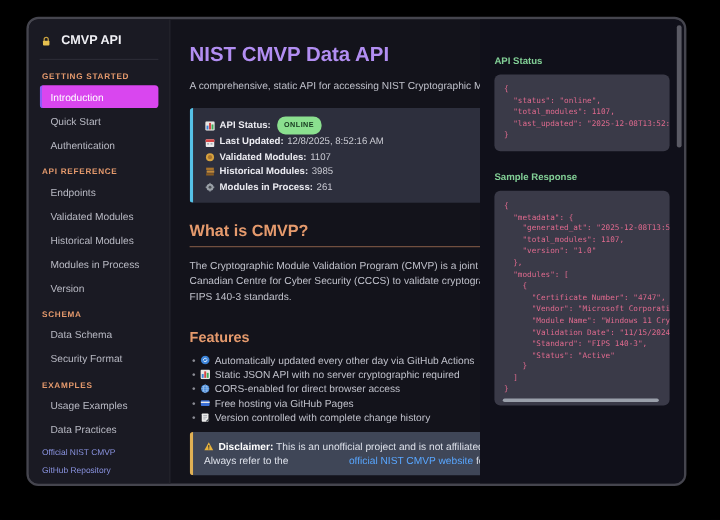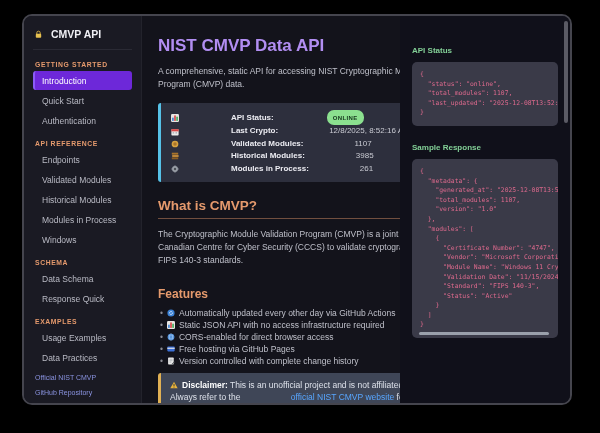--- a/index.html
+++ b/index.html
@@ -11,32 +11,32 @@
 
   
   .sidebar { width:118px; flex-shrink:0; background:#1a1a23; border-right:1px solid #23232c;
              padding:10px 9px 6px; display:flex; flex-direction:column; }
   .sb-title { display:flex; align-items:center; gap:4px; font-size:10.5px; font-weight:bold; color:#f0f0f5; padding:2px 1px 0; }
   .sb-title .icon { width:9px; height:9px; }
   .sb-divider { border-top:1px solid #2a2a34; margin:9px 0 1px; }
   .sb-sec { font-size:6.8px; font-weight:bold; letter-spacing:.6px; color:#e59a6d; margin:10px 2px 3px; }
   .sb-item { font-size:8.5px; color:#b9bac4; padding:4.5px 7px; margin:1px 0; border-radius:3px;
              border-left:2px solid transparent; cursor:pointer; white-space:nowrap; overflow:hidden; }
-  .sb-item.active { background:#6d28d9; color:#fff; border-left:2px solid #8b5cf6; }
+  .sb-item.active { background:#d946ef; color:#fff; border-left:2px solid #8b5cf6; }
   .sb-footer { margin-top:auto; padding:6px 2px 2px; }
   .sb-link { display:block; font-size:7px; color:#8a93e0; text-decoration:none; margin:0 0 8px; cursor:pointer; }
 
   
   .main { flex:1; min-width:0; overflow:hidden; padding:12px 0 0 16px; position:relative; }
   .wide { width:412px; }
   h1.page-title { font-size:17px; font-weight:bold; color:#b28ef2; margin:8px 0 9px; white-space:nowrap; }
   .line { white-space:nowrap; font-size:8.5px; line-height:13px; color:#bfc0ca; }
   .status-box { margin-top:12px; background:#2d2f3d; border-left:3px solid #56c2e8; border-radius:3px;
                 padding:7px 10px; width:412px; }
-  .status-row { display:flex; align-items:center; font-size:8px; line-height:12.4px; color:#c9cad2; white-space:nowrap;gap:48px; }
+  .status-row { display:flex; align-items:center; font-size:8px; line-height:12.4px; color:#c9cad2; white-space:nowrap; }
   .status-row b { color:#ececf2; margin-right:3px; }
   .icon { display:inline-block; width:8px; height:8px; margin-right:4px; flex-shrink:0; vertical-align:-1px; }
   .icon svg { display:block; width:100%; height:100%; }
   .badge { display:inline-block; background:#8be08f; color:#15351d; font-size:6px; font-weight:bold;
            letter-spacing:.4px; border-radius:7px; padding:1.5px 6px; margin-left:2px; }
   h2.h-orange { font-size:13.5px; font-weight:bold; color:#e59a6d; margin-top:16px; padding-bottom:5px;
                 border-bottom:1px solid rgba(229,154,109,.45); white-space:nowrap; }
   .para { margin-top:9px; }
   h3.h-orange { font-size:12px; font-weight:bold; color:#e59a6d; margin-top:20px; white-space:nowrap; }
   ul.features { list-style:none; margin-top:6px; }
@@ -82,39 +82,38 @@
       <nav id="sb-sections">
           <div class="sb-sec">GETTING STARTED</div>
           <div class="sb-item active">Introduction</div>
           <div class="sb-item">Quick Start</div>
           <div class="sb-item">Authentication</div>
           <div class="sb-sec">API REFERENCE</div>
           <div class="sb-item">Endpoints</div>
           <div class="sb-item">Validated Modules</div>
           <div class="sb-item">Historical Modules</div>
           <div class="sb-item">Modules in Process</div>
-          <div class="sb-item">Windows</div>
+          <div class="sb-item">Version</div>
           <div class="sb-sec">SCHEMA</div>
           <div class="sb-item">Data Schema</div>
-          <div class="sb-item">Response Quick</div>
+          <div class="sb-item">Security Format</div>
           <div class="sb-sec">EXAMPLES</div>
           <div class="sb-item">Usage Examples</div>
           <div class="sb-item">Data Practices</div>
         </nav>
       <div class="sb-footer" id="sb-footer">
           <a class="sb-link">Official NIST CMVP</a>
           <a class="sb-link">GitHub Repository</a>
         </div>
     </aside>
 
     <main class="main">
       <h1 class="page-title">NIST CMVP Data API</h1>
       <div id="intro-lines">
           <div class="line wide">A comprehensive, static API for accessing NIST Cryptographic Module Validation</div>
-          <div class="line wide">Program (CMVP) data.</div>
         </div>
 
       <div class="status-box">
         <div id="status-rows">
             <div class="status-row">
               <span class="icon">
                 <svg viewBox="0 0 10 10">
                   <rect width="10" height="10" rx="1.5" fill="#e8e6e3"></rect>
                   <rect x="1.4" y="4.6" width="2" height="4" fill="#3b82d6"></rect>
                   <rect x="4" y="1.8" width="2" height="6.8" fill="#d64545"></rect>
@@ -126,21 +125,21 @@
             </div>
             <div class="status-row">
               <span class="icon">
                 <svg viewBox="0 0 10 10">
                   <rect x="0.5" y="1.4" width="9" height="8" rx="1" fill="#ececec"></rect>
                   <rect x="0.5" y="1.4" width="9" height="2.8" fill="#d64545"></rect>
                   <rect x="2" y="5.4" width="2" height="1.4" fill="#9aa0a8"></rect>
                   <rect x="5.6" y="5.4" width="2" height="1.4" fill="#9aa0a8"></rect>
                 </svg>
               </span>
-              <b>Last Crypto:</b>
+              <b>Last Updated:</b>
               <span>12/8/2025, 8:52:16 AM</span>
             </div>
             <div class="status-row">
               <span class="icon">
                 <svg viewBox="0 0 10 10">
                   <circle cx="5" cy="5" r="4.2" fill="#d6a23f"></circle>
                   <circle cx="5" cy="5" r="2.2" fill="#a9742b"></circle>
                 </svg>
               </span>
               <b>Validated Modules:</b>
@@ -185,21 +184,21 @@
       <ul id="features" class="features">
           <li><span class="dot">•</span><span class="icon"><svg viewBox="0 0 10 10">
                 <circle cx="5" cy="5" r="4.5" fill="#3b82d6"></circle>
                 <path d="M3 5.4a2.1 2.1 0 0 1 3.5-1.6M7 4.6a2.1 2.1 0 0 1-3.5 1.6" stroke="#fff" stroke-width="0.9" fill="none"></path>
               </svg></span><span>Automatically updated every other day via GitHub Actions</span></li>
           <li><span class="dot">•</span><span class="icon"><svg viewBox="0 0 10 10">
                 <rect width="10" height="10" rx="1.5" fill="#e8e6e3"></rect>
                 <rect x="1.4" y="4.6" width="2" height="4" fill="#3b82d6"></rect>
                 <rect x="4" y="1.8" width="2" height="6.8" fill="#d64545"></rect>
                 <rect x="6.6" y="3.4" width="2" height="5.2" fill="#3fae5a"></rect>
-              </svg></span><span>Static JSON API with no access infrastructure required</span></li>
+              </svg></span><span>Static JSON API with no server cryptographic required</span></li>
           <li><span class="dot">•</span><span class="icon"><svg viewBox="0 0 10 10">
                 <circle cx="5" cy="5" r="4.2" fill="#3b82d6"></circle>
                 <ellipse cx="5" cy="5" rx="2" ry="4.2" fill="none" stroke="#bcd7f5" stroke-width="0.6"></ellipse>
                 <path d="M0.8 5h8.4M1.6 2.9h6.8M1.6 7.1h6.8" stroke="#bcd7f5" stroke-width="0.6" fill="none"></path>
               </svg></span><span>CORS-enabled for direct browser access</span></li>
           <li><span class="dot">•</span><span class="icon"><svg viewBox="0 0 10 10">
                 <rect x="0.4" y="2" width="9.2" height="6" rx="1" fill="#3b6fd6"></rect>
                 <rect x="0.4" y="3.4" width="9.2" height="1.4" fill="#e8e8e8"></rect>
               </svg></span><span>Free hosting via GitHub Pages</span></li>
           <li><span class="dot">•</span><span class="icon"><svg viewBox="0 0 10 10">

